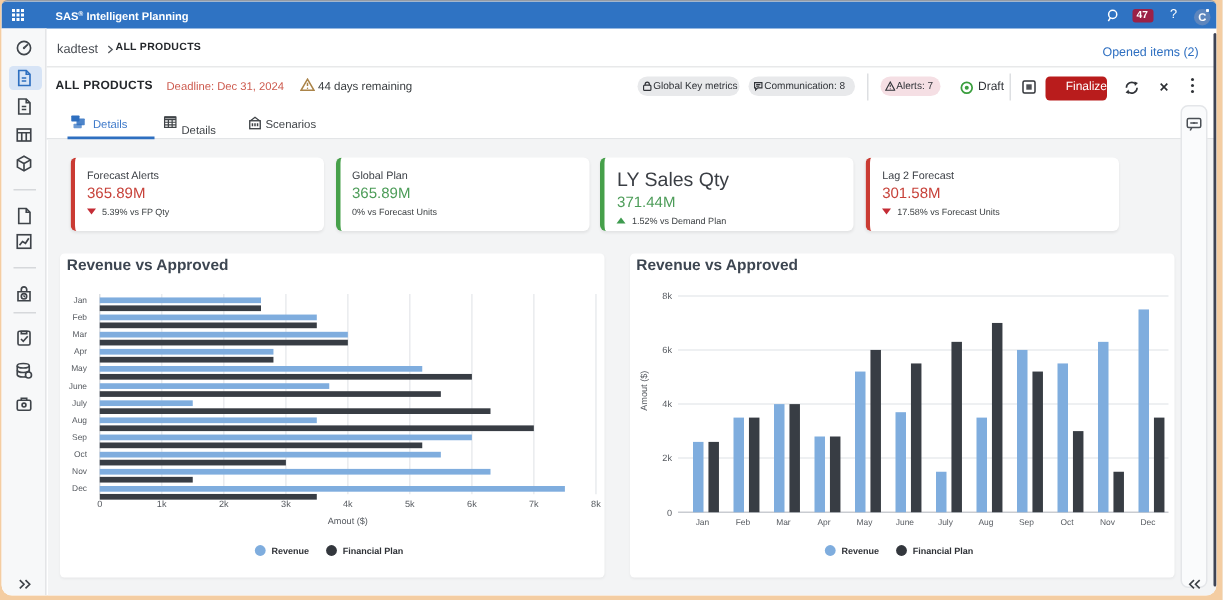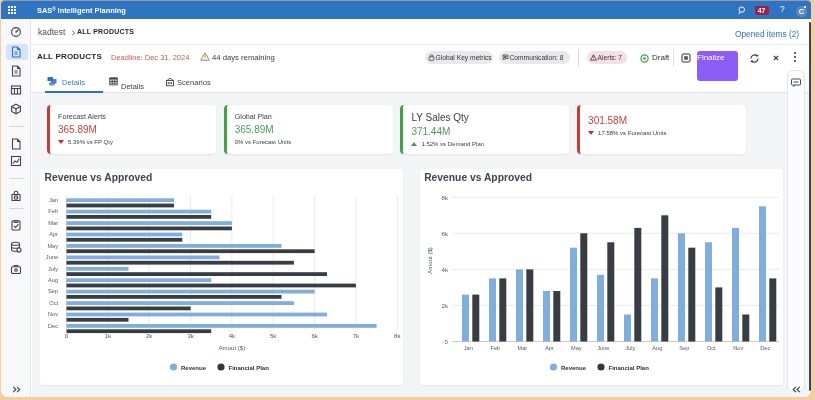--- a/index.html
+++ b/index.html
@@ -116,21 +116,21 @@
       <svg class="abs" width="9" height="9" viewBox="0 0 10 10" style="left:639px;top:52.5px" fill="none">
         <circle cx="5" cy="5" r="4" stroke="#3a9e3e" stroke-width="1.3"></circle>
         <circle cx="5" cy="5" r="1.5" fill="#3a9e3e"></circle>
       </svg>
       <div class="abs" style="left:651px;top:52px;font-size:8px;color:#303338">Draft</div>
       <div class="abs" style="left:672px;top:48px;width:1px;height:18px;background:#dddfe2"></div>
       <svg class="abs" width="10" height="10" viewBox="0 0 10 10" style="left:680px;top:52px" fill="none" stroke="#303338" stroke-width="1">
         <rect x="1" y="1" width="8" height="8" rx="1"></rect>
         <rect x="3.2" y="3.2" width="3.6" height="3.6" fill="#303338" stroke="none" opacity="0.85"></rect>
       </svg>
-      <div class="abs" style="left:696px;top:50px;width:41px;height:30px;background:#8b5cf6;border-radius:3px;color:#fff;font-size:8px;text-align:left;line-height:14px">Finalize</div>
+      <div class="abs" style="left:696px;top:50px;width:41px;height:16px;background:#b91c1c;border-radius:3px;color:#fff;font-size:8px;text-align:right;line-height:14px">Finalize</div>
       <svg class="abs" width="11" height="11" viewBox="0 0 12 12" style="left:748px;top:51.5px" fill="none" stroke="#303338" stroke-width="1.15">
         <path d="M2.1 6 a3.9 3.9 0 0 1 6.6 -2.8"></path>
         <polygon points="8.0,1.5 10.5,2.6 8.3,4.7" fill="#303338" stroke="none"></polygon>
         <path d="M9.9 6 a3.9 3.9 0 0 1 -6.6 2.8"></path>
         <polygon points="4.0,10.5 1.5,9.4 3.7,7.3" fill="#303338" stroke="none"></polygon>
       </svg>
       <svg class="abs" width="6" height="6" viewBox="0 0 6 6" style="left:772px;top:54px" stroke="#2c2f33" stroke-width="1.1">
         <path d="M0.8 0.8 L5.2 5.2 M5.2 0.8 L0.8 5.2"></path>
       </svg>
       <div class="abs" style="left:793px;top:51px;width:2px;height:2px;background:#303338;border-radius:50%"></div>
@@ -161,25 +161,26 @@
         <div style="font-size:7.2px;color:#3a3e44">Forecast Alerts</div>
         <div style="font-size:10px;color:#c7423a;margin-top:3.5px">365.89M</div>
         <div style="font-size:6px;color:#3c4043;margin-top:4px"><span style="display:inline-block;width:0;height:0;border-left:3.2px solid transparent;border-right:3.2px solid transparent;border-top:4.5px solid #c42c35;margin-right:4px"></span>5.39% vs FP Qty</div>
       </div>
       <div class="abs" style="left:222.7px;top:103.5px;width:169.0px;height:49px;background:#fff;border-radius:4px;border-left:3px solid #46a04a;box-shadow:0 1px 2px rgba(0,0,0,0.07);padding:7px 0 0 8px">
         <div style="font-size:7.2px;color:#3a3e44">Global Plan</div>
         <div style="font-size:10px;color:#4c9c58;margin-top:3.5px">365.89M</div>
         <div style="font-size:6px;color:#3c4043;margin-top:4px">0% vs Forecast Units</div>
       </div>
       <div class="abs" style="left:399.4px;top:103.5px;width:169.0px;height:49px;background:#fff;border-radius:4px;border-left:3px solid #46a04a;box-shadow:0 1px 2px rgba(0,0,0,0.07);padding:7px 0 0 8px">
-        <div style="font-size:10px;color:#3a3e44">LY Sales Qty</div>
+        <div style="font-size:13px;color:#3a3e44">LY Sales Qty</div>
         <div style="font-size:10px;color:#4c9c58;margin-top:3.5px">371.44M</div>
         <div style="font-size:6px;color:#3c4043;margin-top:4px"><span style="display:inline-block;width:0;height:0;border-left:3.2px solid transparent;border-right:3.2px solid transparent;border-bottom:4.5px solid #3e9b4f;margin-right:4px"></span>1.52% vs Demand Plan</div>
       </div>
       <div class="abs" style="left:576.1px;top:103.5px;width:169.0px;height:49px;background:#fff;border-radius:4px;border-left:3px solid #ca3b33;box-shadow:0 1px 2px rgba(0,0,0,0.07);padding:7px 0 0 8px">
+        <div style="font-size:7.2px;color:#3a3e44">Lag 2 Forecast</div>
         <div style="font-size:10px;color:#c7423a;margin-top:3.5px">301.58M</div>
         <div style="font-size:6px;color:#3c4043;margin-top:4px"><span style="display:inline-block;width:0;height:0;border-left:3.2px solid transparent;border-right:3.2px solid transparent;border-top:4.5px solid #c42c35;margin-right:4px"></span>17.58% vs Forecast Units</div>
       </div>
       <div class="abs" style="left:39px;top:167.5px;width:363px;height:216.5px;background:#fff;border-radius:3px;box-shadow:0 1px 2px rgba(0,0,0,0.05)">
         <div style="position:absolute;left:4.5px;top:3.5px;font-size:10.3px;font-weight:bold;color:#3d4651">Revenue vs Approved</div>
         <svg width="363" height="216" viewBox="0 0 363 216" style="position:absolute;left:0;top:0">
           <line x1="26.5" y1="27.0" x2="26.5" y2="160.5" stroke="#dcdfe3" stroke-width="1"></line>
           <line x1="67.8" y1="27.0" x2="67.8" y2="160.5" stroke="#e9ebee" stroke-width="1"></line>
           <line x1="109.2" y1="27.0" x2="109.2" y2="160.5" stroke="#e9ebee" stroke-width="1"></line>
           <line x1="150.6" y1="27.0" x2="150.6" y2="160.5" stroke="#e9ebee" stroke-width="1"></line>

